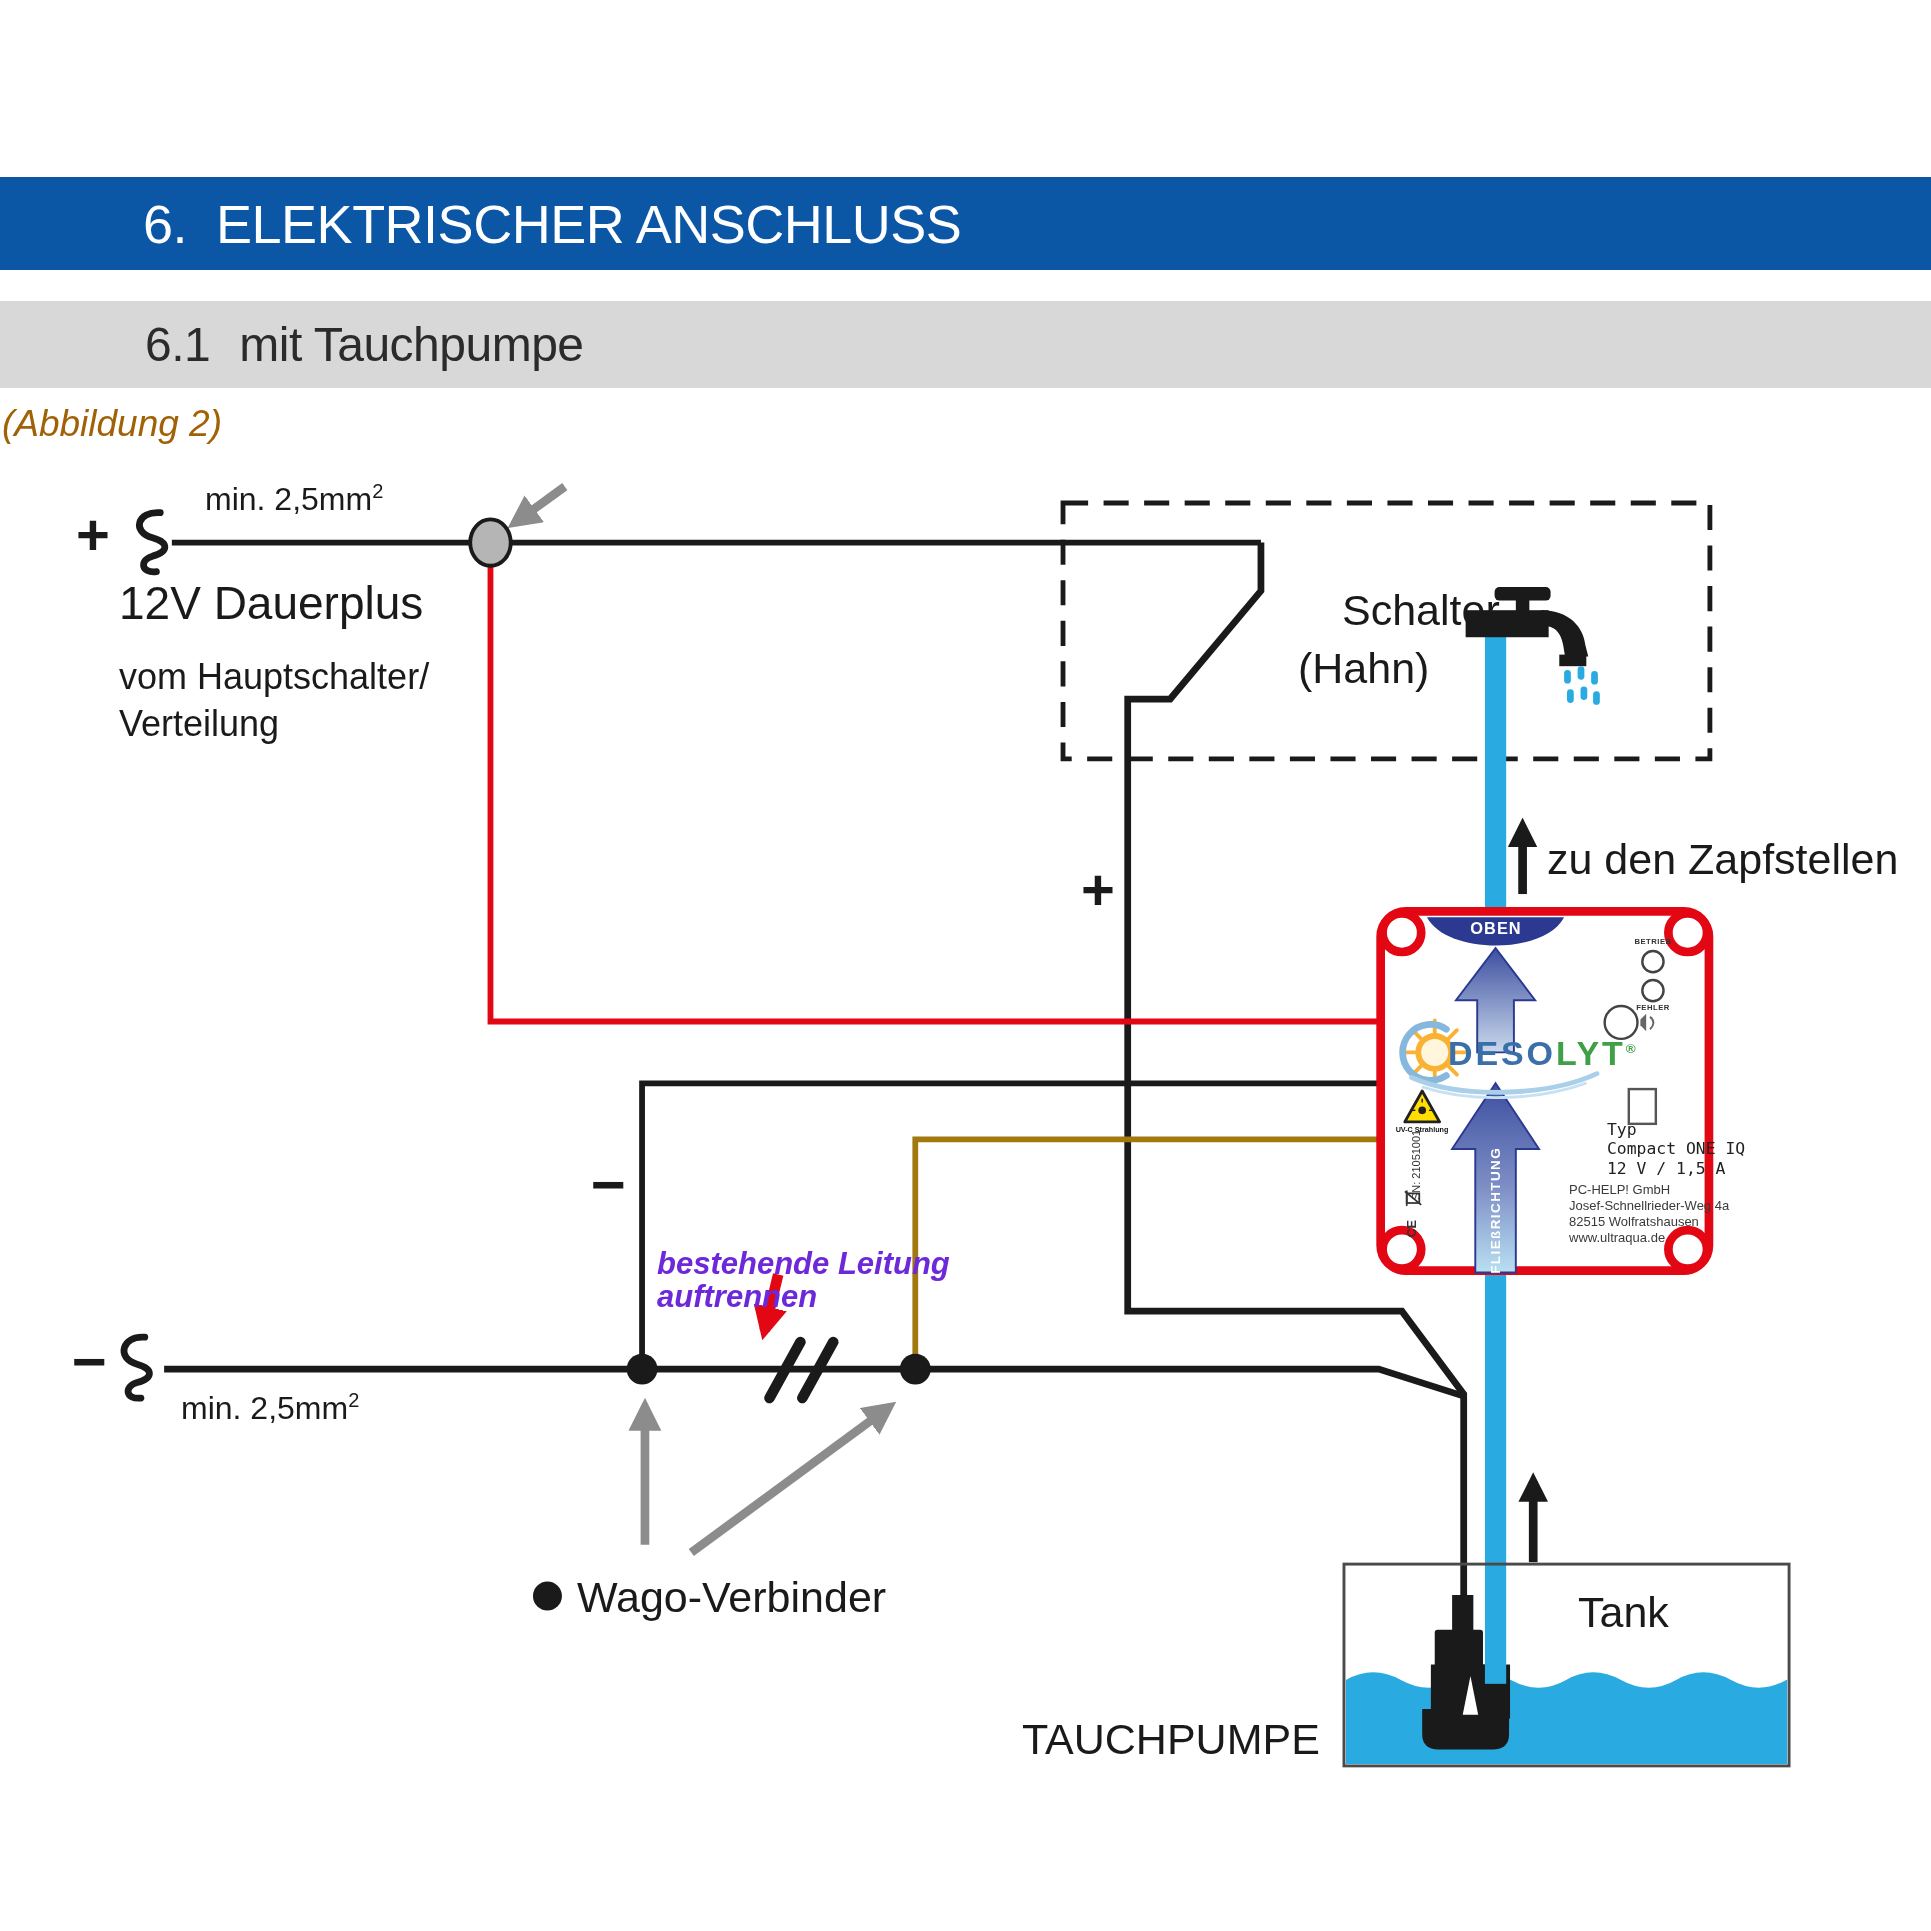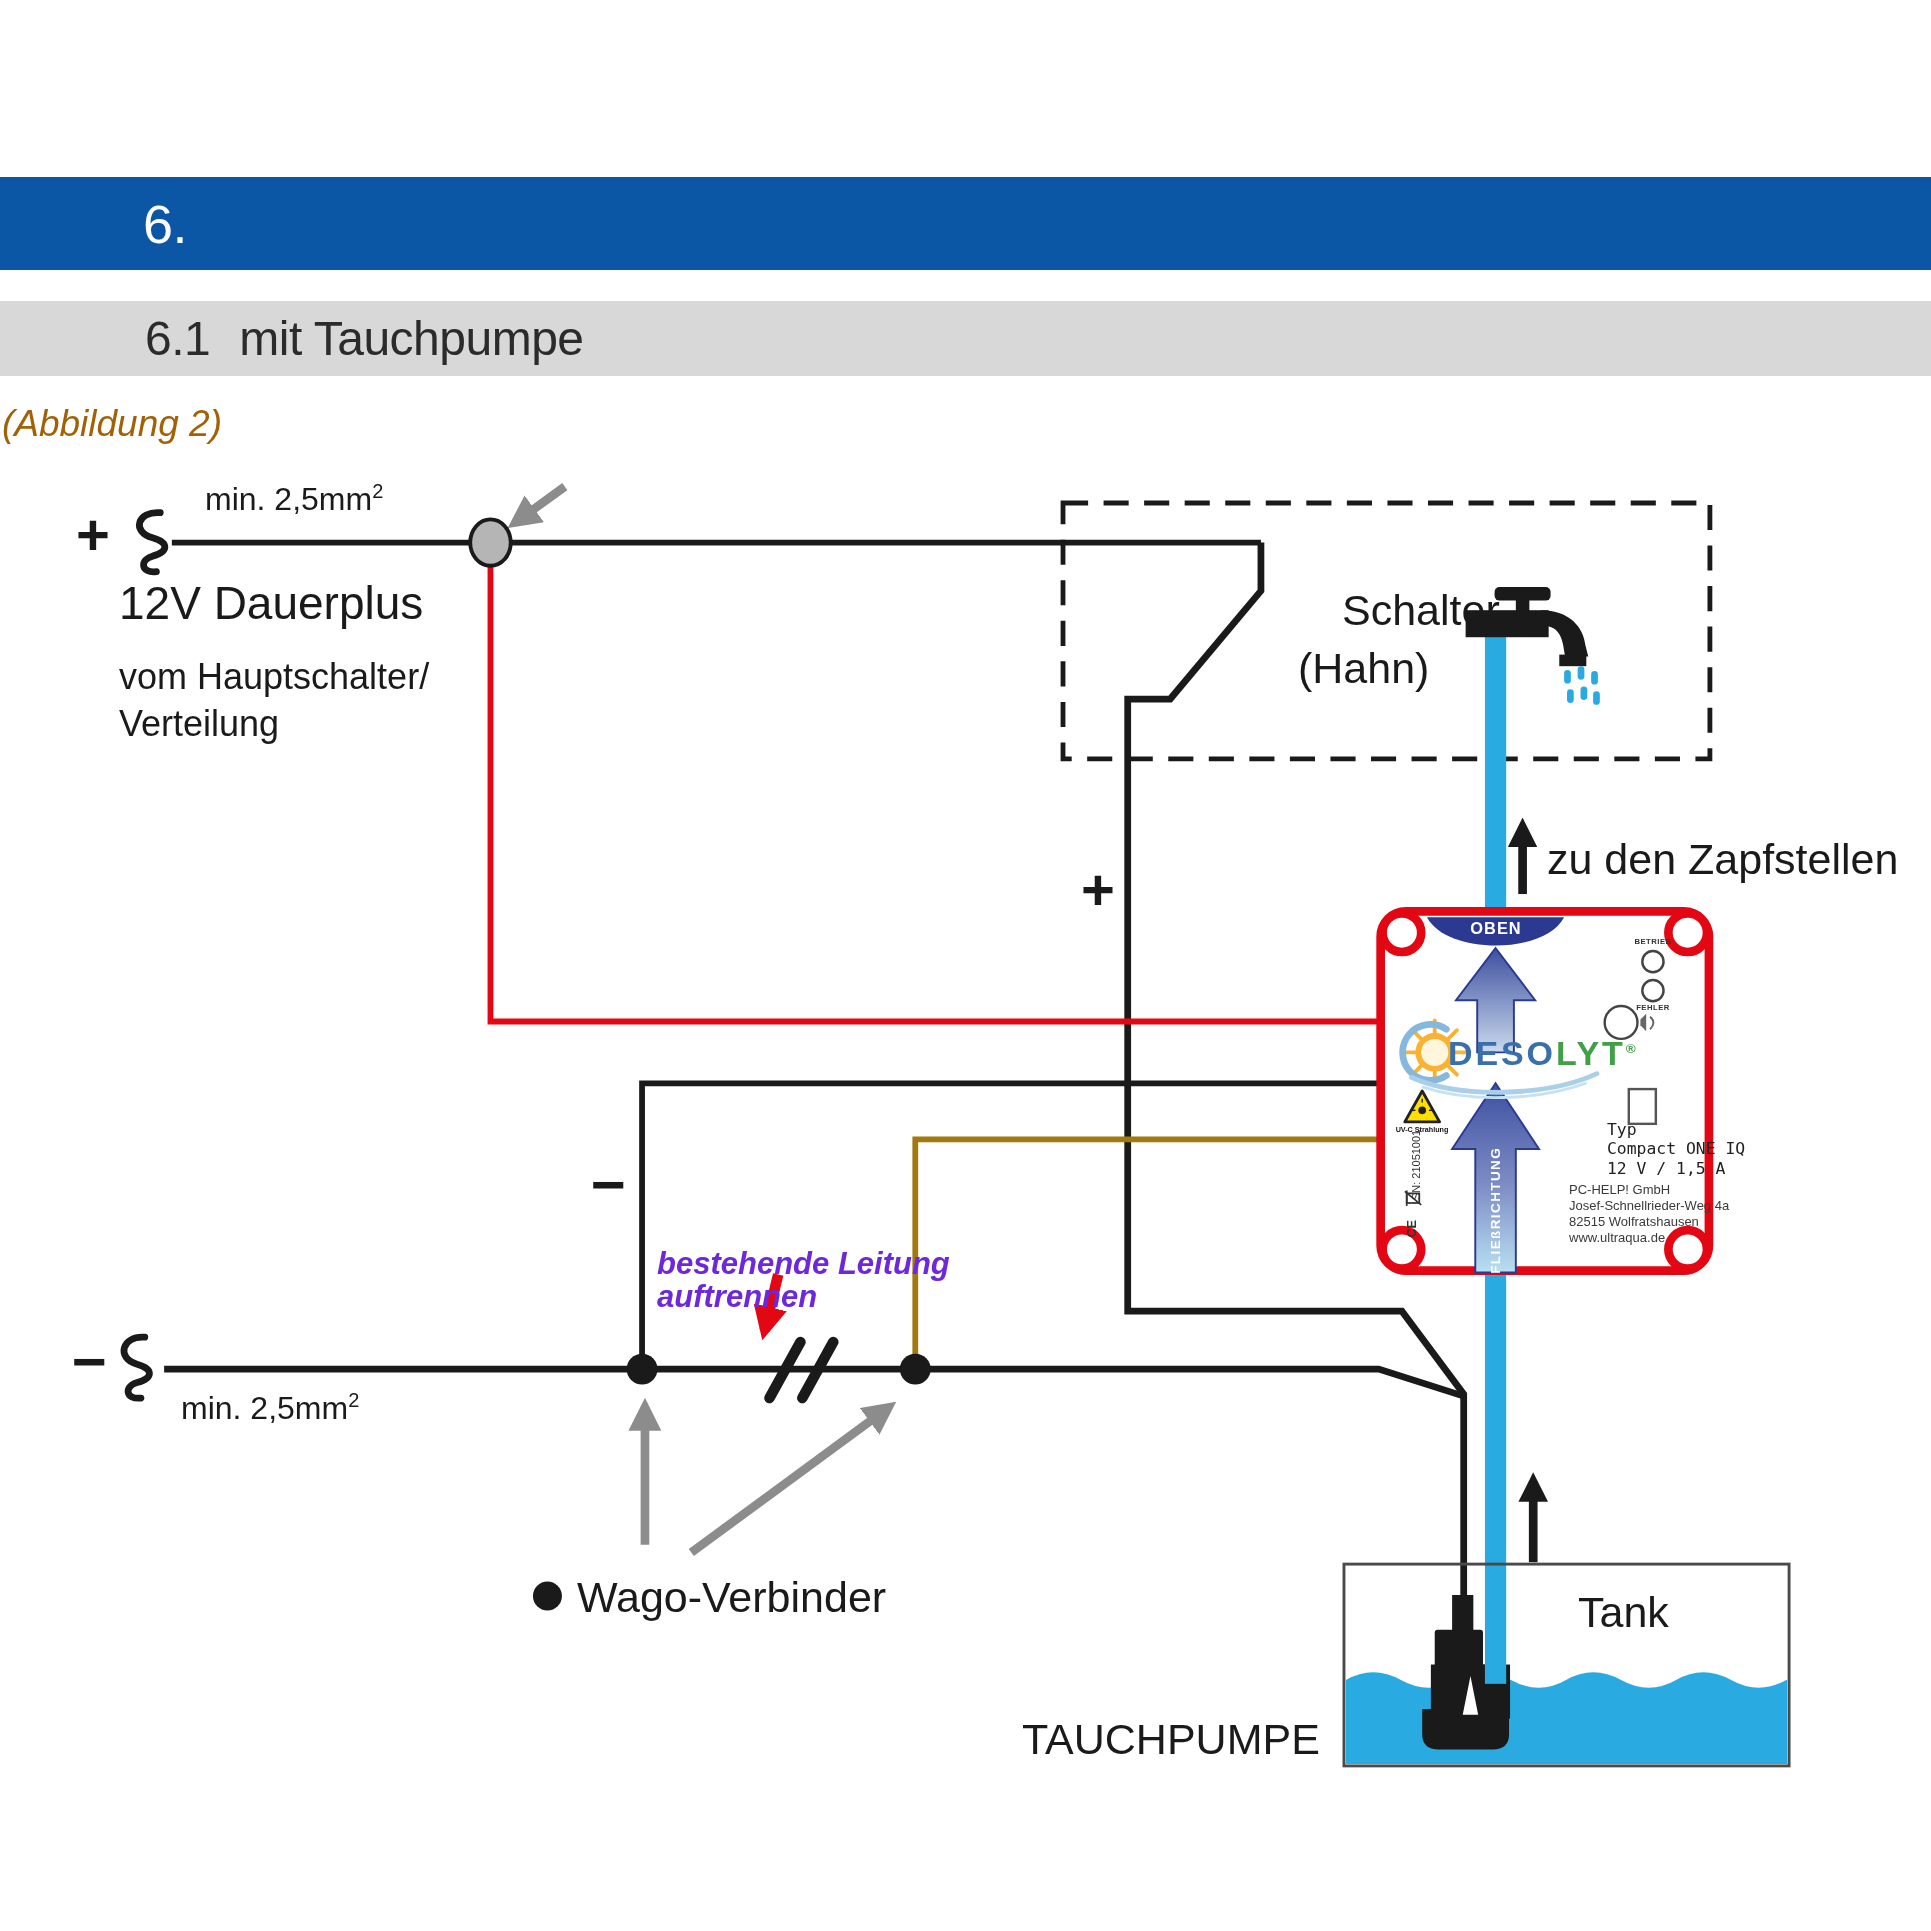--- a/index.html
+++ b/index.html
@@ -2,21 +2,21 @@
 <html><head>
 <meta charset="utf-8">
 <style>
   html,body{margin:0;padding:0;background:#fff;}
   .page{position:relative;width:1931px;height:1931px;background:#fff;overflow:hidden;
         font-family:"Liberation Sans",sans-serif;color:#1a1a1a;}
   .bluebar{position:absolute;left:0;top:177px;width:1931px;height:93px;background:#0B57A5;
            display:flex;align-items:center;color:#fff;font-size:54px;letter-spacing:-0.5px;}
   .bluebar .num{margin-left:143px;}
   .bluebar .ttl{margin-left:29px;}
-  .graybar{position:absolute;left:0;top:301px;width:1931px;height:75px;background:#D8D8D8;
+  .graybar{position:absolute;left:0;top:301px;width:1931px;height:87px;background:#D8D8D8;
            display:flex;align-items:center;color:#2b2b2b;font-size:48px;letter-spacing:-0.5px;text-align:center;}
   .graybar .num{margin-left:145px;}
   .graybar .ttl{margin-left:29px;}
   .lbl{position:absolute;white-space:nowrap;line-height:1.08;}
   .caption{font-size:37px;font-style:italic;color:#a16207;}
   .big{font-size:43px;}
   .spec{font-size:32px;}
   .spec sup{font-size:20px;}
   .h1{font-size:46px;}
   .h2{font-size:36px;}
@@ -174,20 +174,21 @@
     <path d="M1588 1618 L1588 1534" stroke="#1a1a1a" stroke-width="9" marker-end="url(#ah-black)" fill="none"></path>
 
     <ellipse cx="508" cy="562" rx="21" ry="24" fill="#B5B5B5" stroke="#1a1a1a" stroke-width="4"></ellipse>
     <circle cx="665" cy="1418" r="16" fill="#1a1a1a"></circle>
     <circle cx="948" cy="1418" r="16" fill="#1a1a1a"></circle>
     <circle cx="567" cy="1653" r="15" fill="#1a1a1a"></circle>
   </svg>
 
   <div class="bluebar">
     <span class="num">6.</span>
+    <span class="ttl">ELEKTRISCHER ANSCHLUSS</span>
   </div>
   <div class="graybar">
     <span class="num">6.1</span>
     <span class="ttl">mit Tauchpumpe</span>
   </div>
   <div class="lbl caption" style="left:1.9px;top:404px;">(Abbildung 2)</div>
 
   <div class="lbl plus" style="left:64px;top:506px;width:58px;text-align:center;">+</div>
   <div class="lbl spec" style="left:205px;top:481px;"><span>min. 2,5mm</span><sup>2</sup></div>
   <div class="lbl h1" style="left:119px;top:579px;">12V Dauerplus</div>

